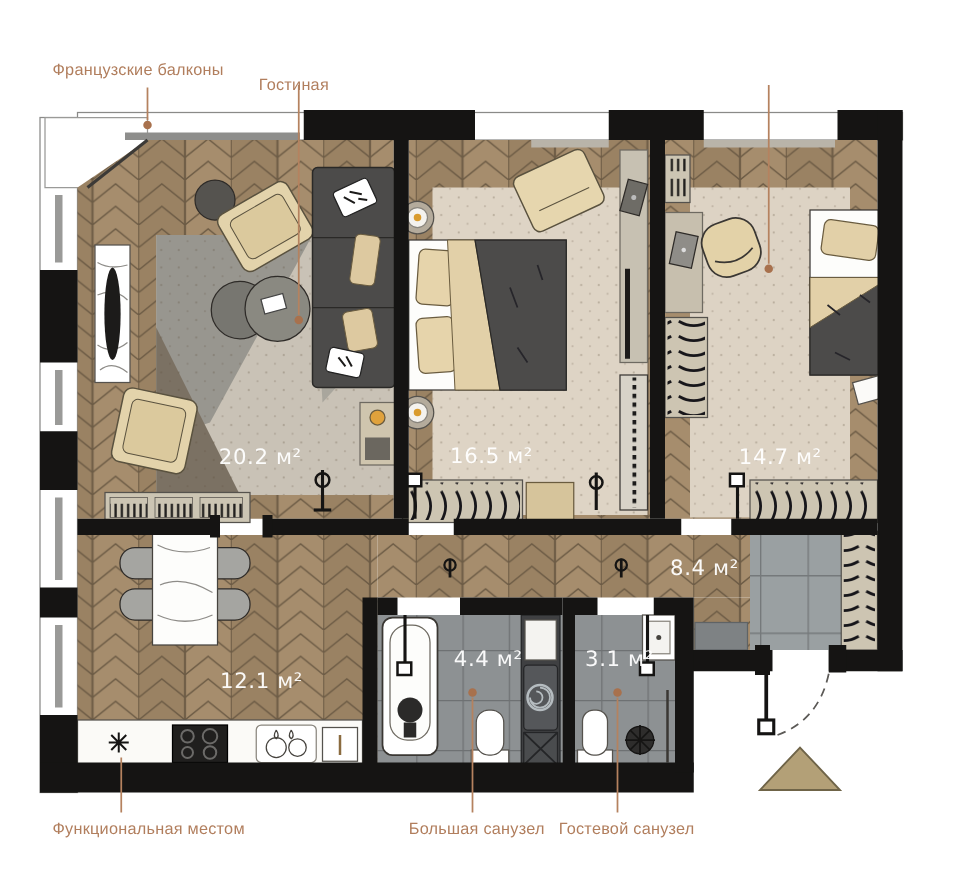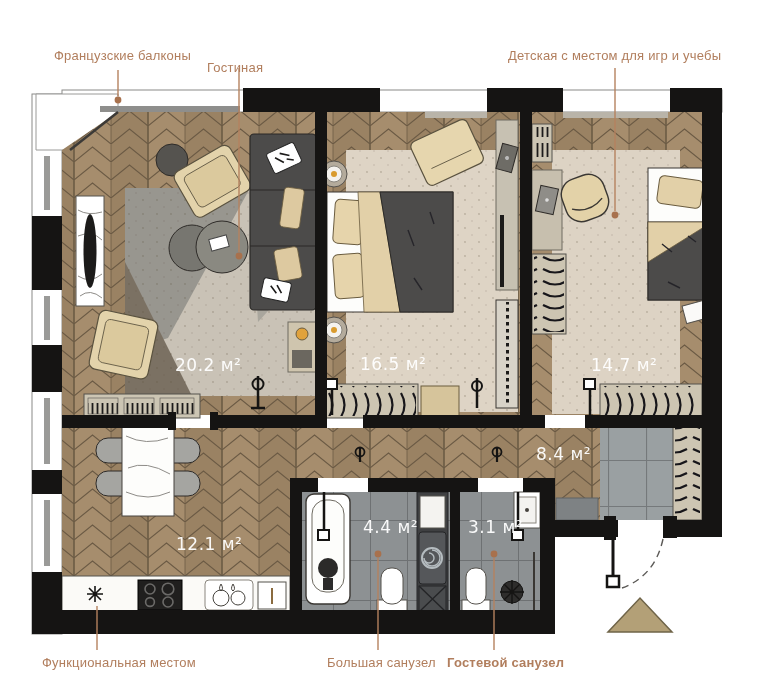--- a/index.html
+++ b/index.html
@@ -392,20 +392,19 @@
   </g>
   <g fill="#a8714d">
     <circle cx="118" cy="100" r="3.4"></circle>
     <circle cx="239" cy="256" r="3.4"></circle>
     <circle cx="615" cy="215" r="3.4"></circle>
     <circle cx="378" cy="554" r="3.4"></circle>
     <circle cx="494" cy="554" r="3.4"></circle>
   </g>
 </svg>
 
-<div class="callout" style="left:42px;top:48px;margin-left:12px;">Французские балконы</div>
+<div class="callout" style="left:42px;top:48px;">Французские балконы</div>
 <div class="callout" style="left:207px;top:60px;">Гостиная</div>
-<div class="callout" style="left:508px;top:48px;">Детская с местом для игр и учебы</div>
 <div class="callout" style="left:42px;top:655px;">Функциональная местом</div>
 <div class="callout" style="left:327px;top:655px;">Большая санузел</div>
-<div class="callout" style="left:447px;top:655px;font-weight:bold;">Гостевой санузел</div>
+<div class="callout" style="left:447px;top:655px;">Гостевой санузел</div>
 
 </div>
 
 </body></html>

